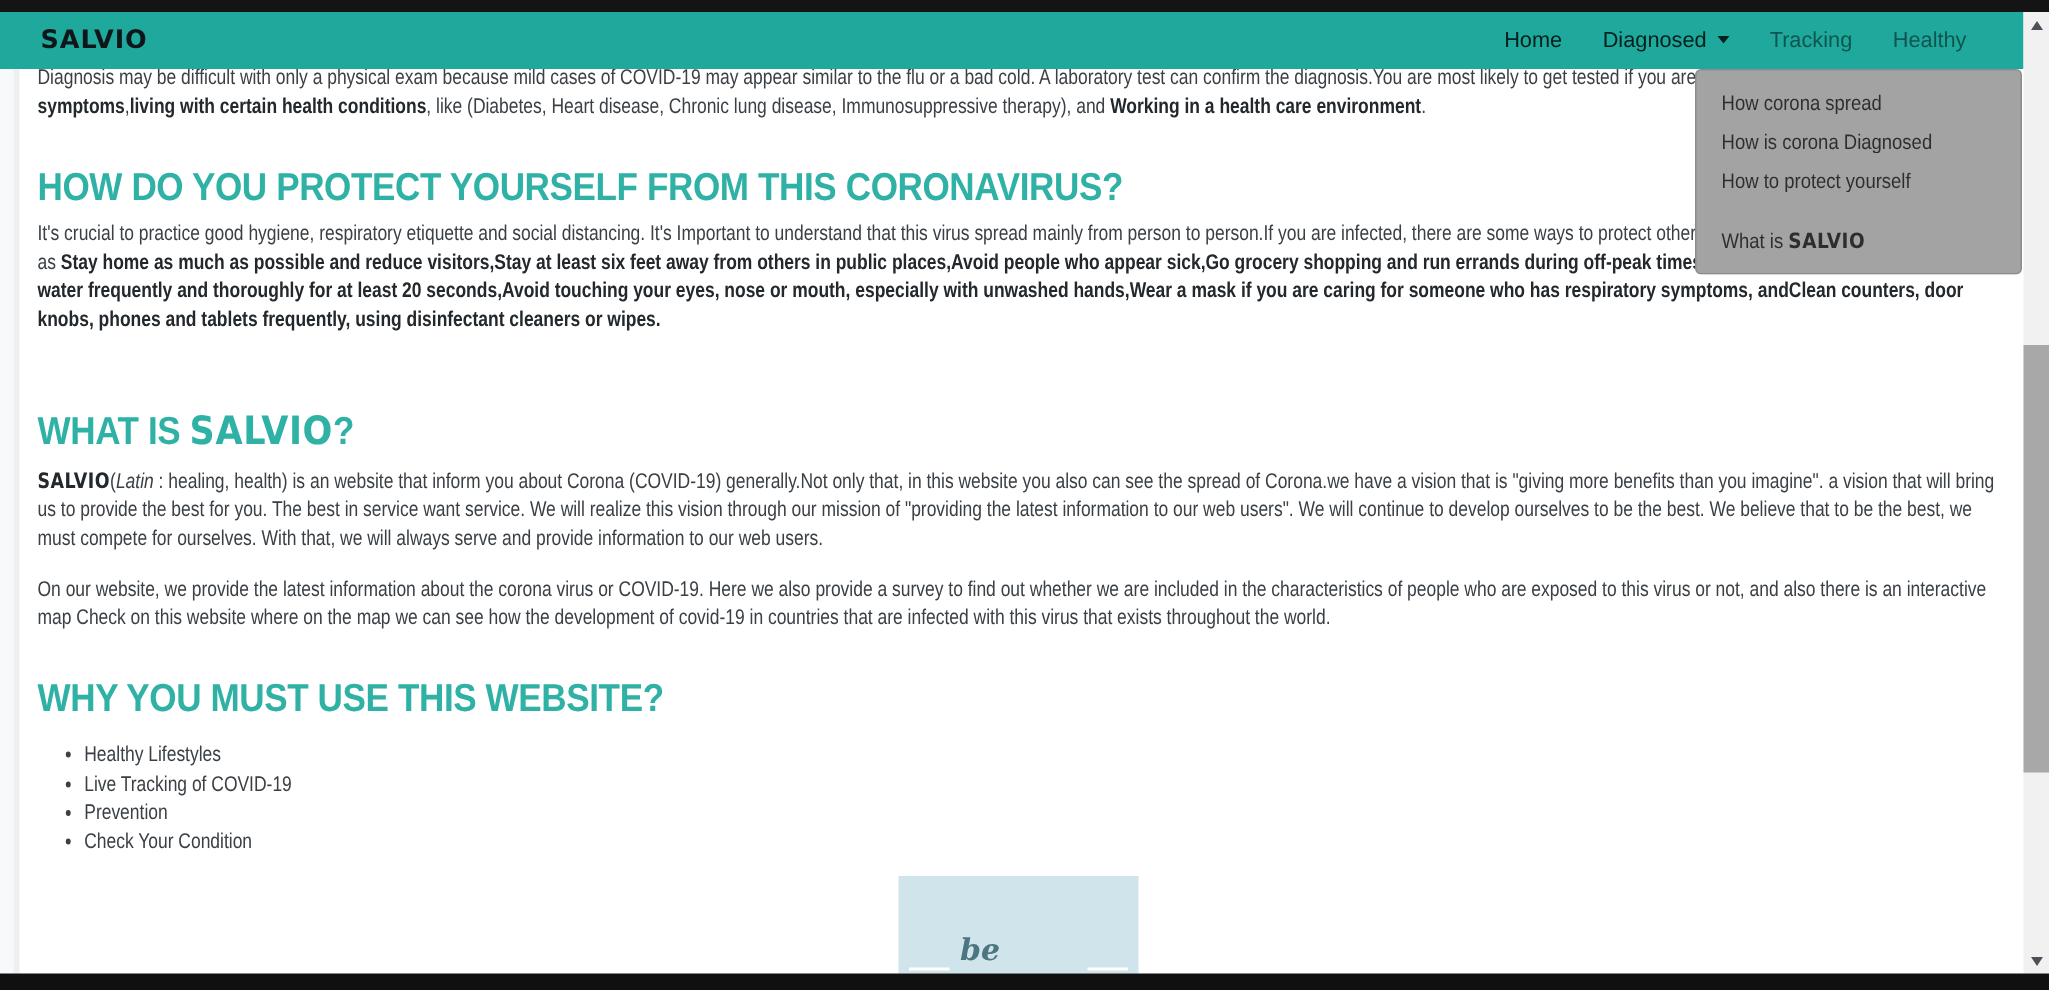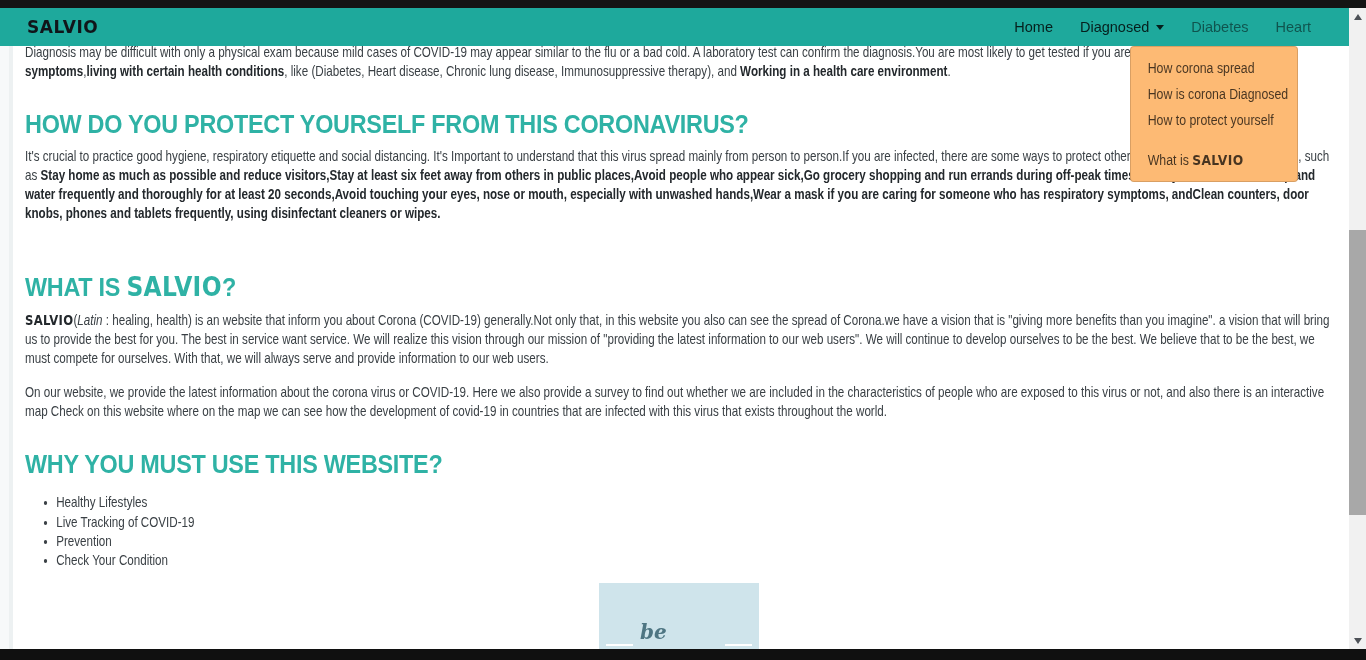--- a/index.html
+++ b/index.html
@@ -26,22 +26,22 @@
   .nav-link { color:rgba(0,0,0,.5); cursor:pointer; padding:4px 6px; text-decoration:none; }
   .nav-link.strong { color:rgba(0,0,0,.82); }
   .caret {
     display:inline-block; margin-left:7px; vertical-align:2px;
     border-left:4.5px solid transparent; border-right:4.5px solid transparent;
     border-top:5px solid rgba(0,0,0,.82);
   }
 
   
   .dropdown-menu {
-    position:absolute; top:46px; left:1130px; width:168px;
-    background:#fdba74; border:1px solid rgba(0,0,0,.14); border-radius:4px;
+    position:absolute; top:46px; left:1130px; width:218px;
+    background:#a3a3a3; border:1px solid rgba(0,0,0,.14); border-radius:4px;
     padding:8px 0; z-index:40;
   }
   .dd-item {
     padding:5px 19px; font-size:14px; color:rgba(0,0,0,.72); cursor:pointer;
     white-space:nowrap; transform:scaleX(.88); transform-origin:left top;
   }
   .dd-gap { height:14px; }
   .seg-brand { font-family:"DejaVu Sans", sans-serif; font-weight:800; letter-spacing:.4px; }
 
   
@@ -101,22 +101,22 @@
 </head>
 <body>
 
 <div class="chrome-top"></div>
 
 <header class="navbar">
   <div class="brand">SALVIO</div>
   <nav class="nav">
     <a class="nav-link strong">Home</a>
     <a class="nav-link strong"><span>Diagnosed</span><span class="caret"></span></a>
-    <a class="nav-link">Diabetes</a>
-    <a class="nav-link">Heart</a>
+    <a class="nav-link">Tracking</a>
+    <a class="nav-link">Healthy</a>
   </nav>
 </header>
 
 <div class="gutter"></div>
 <div class="gutter-band"></div>
 
 <main class="content">
   <p class="body-p intro"><span>Diagnosis may be difficult with only a physical exam because mild cases of COVID-19 may appear similar to the flu or a bad cold. A laboratory test can confirm the diagnosis.You are most likely to get tested if you are </span><span class="seg-b">experiencing severe symptoms</span><span>,</span><span class="seg-b">living with certain health conditions</span><span>, like (Diabetes, Heart disease, Chronic lung disease, Immunosuppressive therapy), and </span><span class="seg-b">Working in a health care environment</span><span>.</span></p>
 
   <h2 class="sec-heading h-protect">HOW DO YOU PROTECT YOURSELF FROM THIS CORONAVIRUS?</h2>

